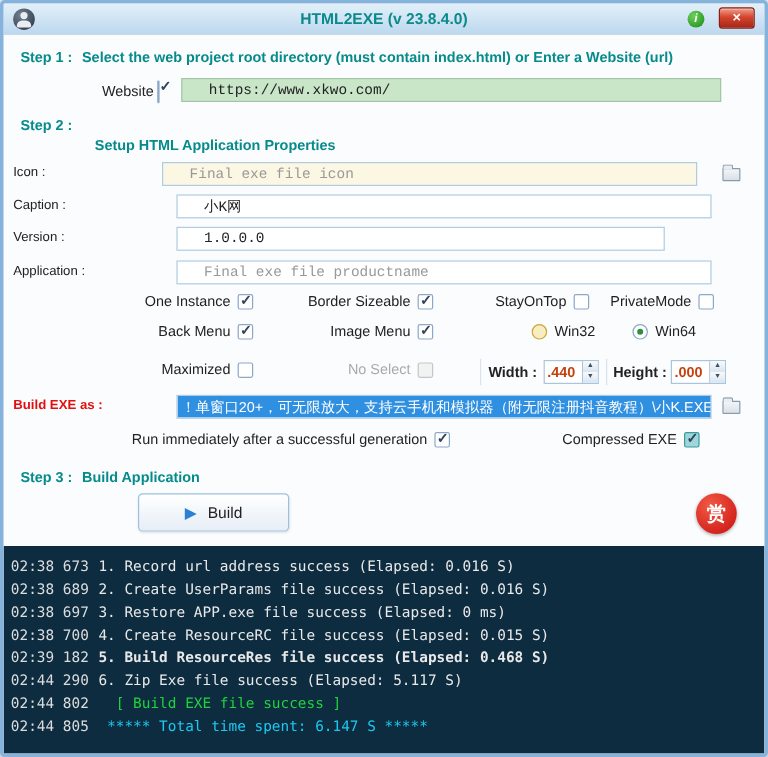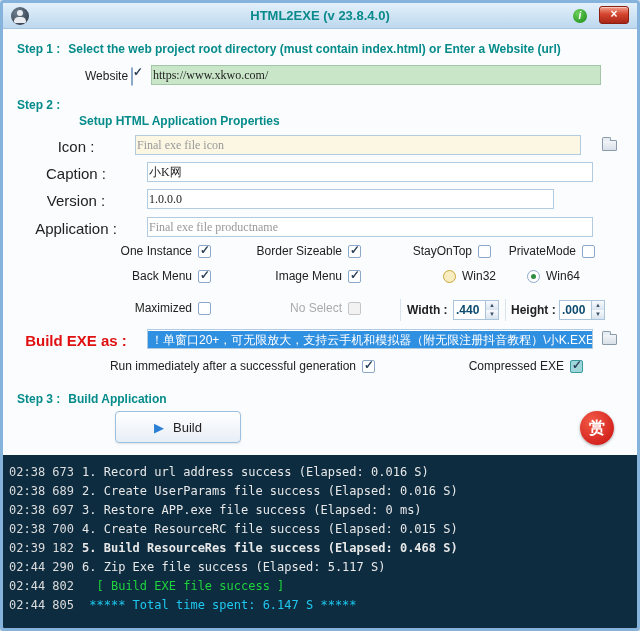--- a/index.html
+++ b/index.html
@@ -23,24 +23,24 @@
   .close-btn { position:absolute; right:8px; top:3px; width:30px; height:18px; border-radius:3px;
                background:linear-gradient(#f2a violence08c,#d5452f 45%,#a82616); background:linear-gradient(#f2a08c,#d5452f 45%,#a82616);
                border:1px solid #8c1e10; color:#fff; text-align:center; line-height:15px;
                font-size:12px; font-weight:bold; cursor:pointer; box-shadow:inset 0 1px 0 rgba(255,255,255,.45); }
   
   .content { position:absolute; left:0; top:26px; right:0; bottom:173px; background:#fbfcfd; }
   .abs { position:absolute; }
   .step-label { color:#068b8b; font-weight:bold; font-size:12px; }
   .step-text  { color:#068b8b; font-weight:bold; font-size:12px; margin-left:8px; }
   .plain-label { font-size:12px; color:#222; }
-  .field-label { position:absolute; width:130px; text-align:center; font-size:15px; color:#222; }
+  .field-label { position:absolute; width:130px; text-align:left; font-size:11px; color:#222; }
   .red-label { color:#e01010; font-weight:bold; }
-  .txt { position:absolute; height:20px; border:1px solid #b0cbe2; font-size:12px; padding:0 1px;
-         font-family:Liberation Serif, serif; color:#222; background:#fff; }
+  .txt { position:absolute; height:20px; border:1px solid #b0cbe2; font-size:12px; padding:0 22px;
+         font-family:Liberation Mono, monospace; color:#222; background:#fff; }
   .txt.green { background:#c9e6c9; border-color:#a4c6a8; }
   .txt.hint { color:#999; background:#fbf7e3; }
   .txt.gray { color:#999; }
   .sel-field { position:absolute; height:20px; border:1px solid #b0cbe2; background:#fff;
                overflow:hidden; white-space:nowrap; }
   .sel-field span { display:inline-block; height:18px; line-height:18px; padding:0 3px;
                background:#2f8fe0; color:#fff; font-size:12px; }
   .folder-icon { position:absolute; width:15px; height:11px; border:1px solid #8a9aa8; border-radius:1px;
                background:linear-gradient(#f2f5f8,#d8e0e8); cursor:pointer; }
   .folder-icon::before { content:""; position:absolute; top:-4px; left:-1px; width:7px; height:3px;
@@ -55,21 +55,21 @@
         font-weight:bold; color:#30455c; line-height:13px; }
   .cb.disabled { background:#f2f2f2; border-color:#c6c6c6; }
   .cb.hl { background:#9ed6da; border-color:#3a9aa0; }
   .radio { width:13px; height:13px; border:1px solid #8ca8c8; border-radius:50%; background:#fff;
         position:relative; flex:none; }
   .radio.tint { background:#f7edc0; border-color:#c8a83a; }
   .radio.checked::after { content:""; position:absolute; left:3px; top:3px; width:5px; height:5px;
         border-radius:50%; background:#2e8e40; }
   .vsep { position:absolute; width:1px; height:22px; background:#d9e4ee; }
   .spin { position:absolute; display:flex; height:20px; border:1px solid #aac4dc; background:#fff; }
-  .spin .val { width:31px; font-size:12px; font-weight:bold; line-height:18px; padding:0 2px; color:#0c4a6e; }
+  .spin .val { width:31px; font-size:12px; font-weight:bold; line-height:18px; padding:0 2px; color:#c2410c; }
   .spin .btns { display:flex; flex-direction:column; width:13px; border-left:1px solid #aac4dc; cursor:pointer; }
   .spin .btns span { flex:1; font-size:6px; line-height:9px; text-align:center; color:#3c506a;
         background:linear-gradient(#f8fafc,#d9e4ef); }
   .build-btn { position:absolute; left:112px; top:382px; width:126px; height:32px;
         border:1px solid #9cc0e0; border-radius:4px; background:linear-gradient(#ffffff,#e7eef6);
         display:flex; align-items:center; justify-content:center; gap:9px; font-size:13px;
         color:#222; cursor:pointer; box-shadow:0 1px 2px rgba(0,0,0,.10); }
   .build-btn .tri { color:#2b7fd4; font-size:13px; }
   .badge { position:absolute; left:577px; top:382px; width:34px; height:34px; border-radius:50%;
         background:radial-gradient(circle at 35% 30%, #f25a45, #c80f0f); color:#fff;

